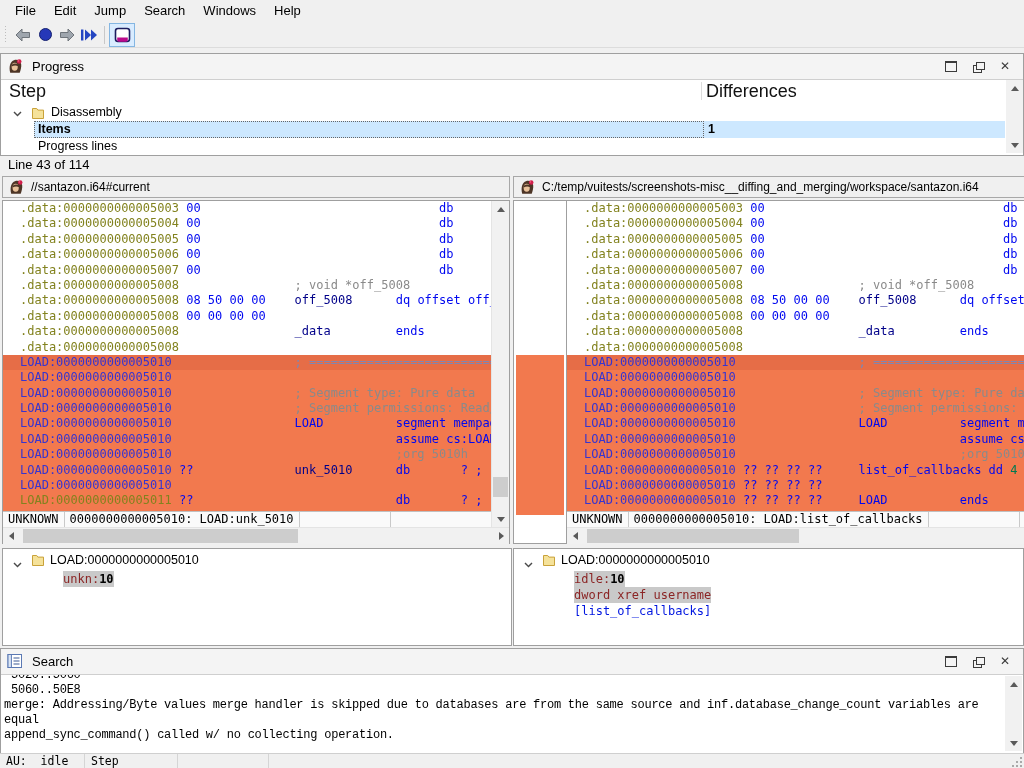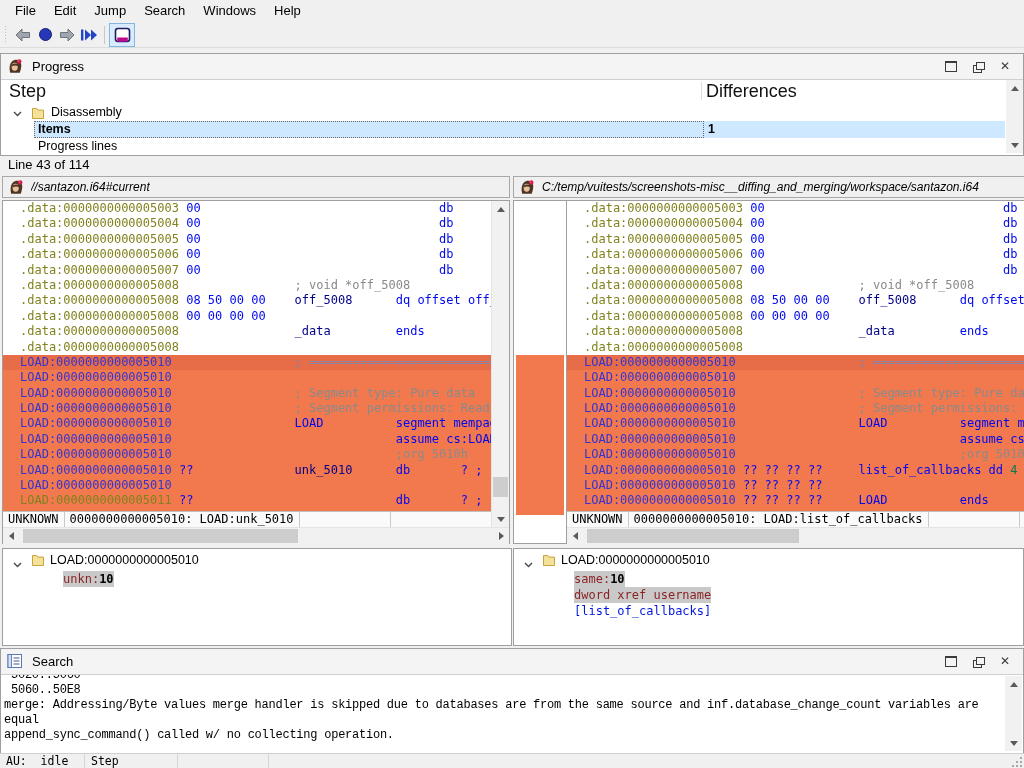--- a/index.html
+++ b/index.html
@@ -42,21 +42,21 @@
   .focuscell{position:absolute;left:33px;width:670px;top:0;bottom:0;border:1px dotted #666;box-sizing:border-box;}
   .pdiff{position:absolute;left:707px;z-index:2;}
   #sb-prog{position:absolute;right:0;top:0;width:17px;height:73px;}
   
   #line-status{position:absolute;top:157px;left:8px;font-size:13px;}
   
   #panes{position:absolute;top:176px;left:0;right:0;height:368px;}
   .pane{position:absolute;top:0;height:368px;}
   #pane-left{left:2px;width:508px;}
   #pane-right{left:513px;width:600px;}
-  .pane-hdr{height:20px;border:1px solid #a8a8a8;background:#f0f0f0;display:flex;align-items:center;padding:0 5px;font-style:italic;}
+  .pane-hdr{height:20px;border:1px solid #a8a8a8;background:#f0f0f0;display:flex;align-items:center;padding:0 5px;}
   .pane-hdr .ptitle-icon{width:16px;height:16px;margin-right:7px;}
   .pane-hdr-text{font-size:12px;white-space:nowrap;overflow:hidden;}
   .pane-body{position:absolute;top:24px;left:0;right:0;bottom:0;border:1px solid #9f9f9f;background:#fff;display:flex;}
   .gutter{flex:0 0 52px;position:relative;background:#fff;}
   .gutter-block{position:absolute;left:2px;right:2px;top:154px;height:160px;background:#f2794e;}
   .right-part{flex:1;display:flex;flex-direction:column;border-left:1px solid #9f9f9f;min-width:0;}
   .left-part{flex:1;display:flex;flex-direction:column;min-width:0;}
   .lrow{flex:0 0 326px;display:flex;min-height:0;}
   .listcol{flex:1;display:flex;flex-direction:column;min-width:0;}
   .listing{flex:0 0 310px;overflow:hidden;font-family:"DejaVu Sans Mono",monospace;font-size:12px;}
@@ -393,21 +393,21 @@
       <div class="trow">
         <span class="chev"><svg width="11" height="10" viewBox="0 0 11 10">
               <path d="M2 3 L5.5 6.6 L9 3" fill="none" stroke="#4a4a4a" stroke-width="1.4"></path>
             </svg></span>
         <span class="fold"><svg width="14" height="14" viewBox="0 0 14 14">
               <path d="M1.5 2.5 h4.2 l1.2 1.6 H12.5 V12.5 H1.5 Z" fill="#f5e29a" stroke="#c9a23a"></path>
             </svg></span>
         <span class="trow-label">LOAD:0000000000005010</span>
       </div>
       <div class="tchildren" id="tree-right-children">
-          <div class="titem hl"><span class="seg-r">same:</span><span class="seg-b">10</span></div>
+          <div class="titem hl"><span class="seg-r">idle:</span><span class="seg-b">10</span></div>
           <div class="titem hl"><span class="seg-r">dword xref username</span></div>
           <div class="titem"><span class="seg-lnk">[list_of_callbacks]</span></div>
         </div>
     </div>
   </div>
 
   <div id="output" class="panel">
     <div class="panel-title">
       <span class="ptitle-icon">
         <svg width="16" height="16" viewBox="0 0 16 16">

